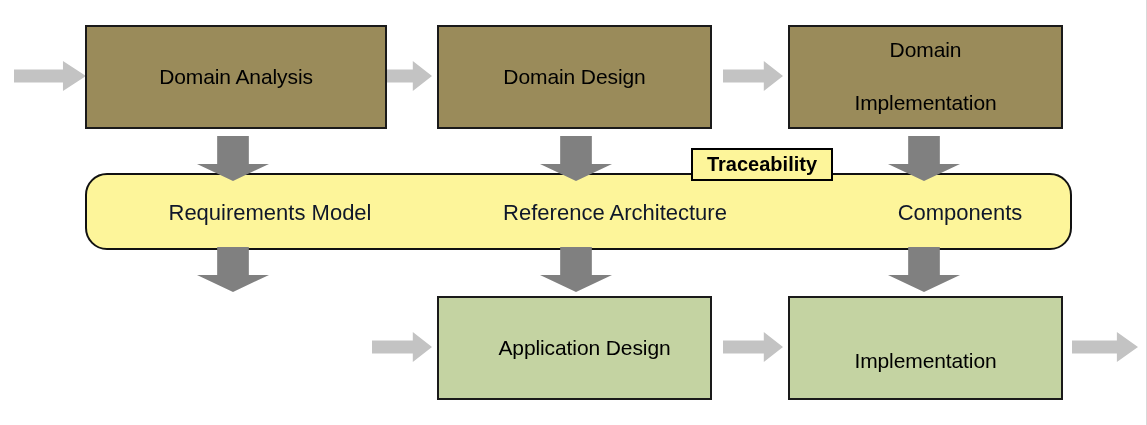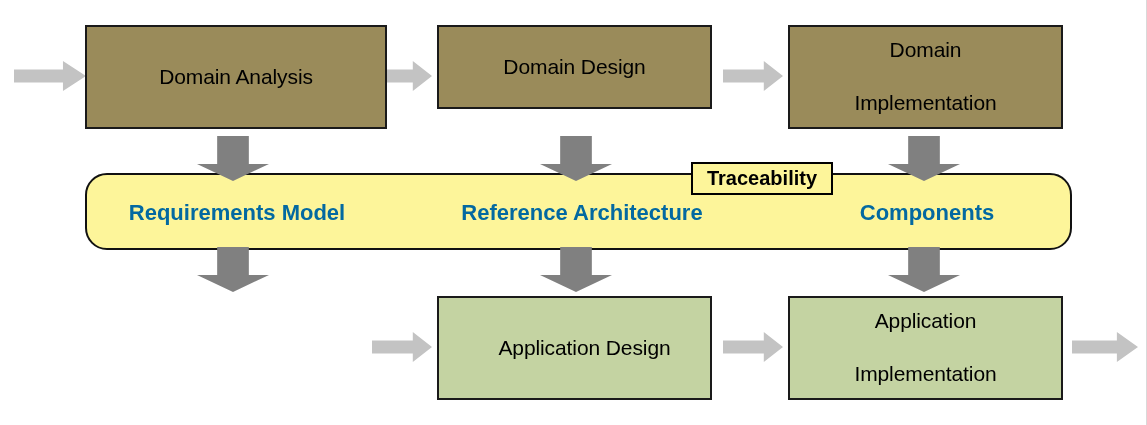--- a/index.html
+++ b/index.html
@@ -43,24 +43,25 @@
   #band {
     position: absolute;
     box-sizing: border-box;
     background: #fdf59a;
     border: 2px solid #111111;
     border-radius: 22px;
   }
   .artifact {
     position: absolute;
     font-size: 22px;
-    color: #0369a1;
+    color: #0f172a;
     white-space: nowrap;
     text-align: center;
-    font-weight: bold;
+    font-weight: normal;
+    margin-left: 33px;
   }
 
   
   #traceability {
     position: absolute;
     box-sizing: border-box;
     background: #fdf59a;
     border: 2px solid #000000;
     display: flex;
     align-items: center;
@@ -100,46 +101,46 @@
   <div class="arrow-down" style="left:888px; top:136px; width:72px; height:45px;"></div>
 
   <div class="arrow-down" style="left:197px; top:247px; width:72px; height:45px;"></div>
   <div class="arrow-down" style="left:540px; top:247px; width:72px; height:45px;"></div>
   <div class="arrow-down" style="left:888px; top:247px; width:72px; height:45px;"></div>
 
   <div class="pbox domain" style="left:85px; top:25px; width:302px; height:104px;">
     <span>Domain Analysis</span>
   </div>
 
-  <div class="pbox domain" style="left:437px; top:25px; width:275px; height:84px;">
+  <div class="pbox domain" style="left:437px; top:25px; width:275px; height:104px;">
     <span>Domain Design</span>
   </div>
 
   <div class="pbox domain" style="left:788px; top:25px; width:275px; height:104px;">
     <span>
       <span>Domain</span><br>
       <span>Implementation</span>
     </span>
   </div>
 
   <div id="band" style="left:85px; top:173px; width:987px; height:77px;">
     <div class="artifact" style="left:0; top:25px; width:300px; text-align:center;">Requirements Model</div>
     <div class="artifact" style="left:345px; top:25px; width:300px; text-align:center;">Reference Architecture</div>
     <div class="artifact" style="left:690px; top:25px; width:300px; text-align:center;">Components</div>
   </div>
 
-  <div id="traceability" style="left:691px; top:162px; width:142px; height:33px;">
+  <div id="traceability" style="left:691px; top:148px; width:142px; height:33px;">
     <span>Traceability</span>
   </div>
 
 
   <div class="pbox appl" style="left:437px; top:296px; width:275px; height:104px;padding-left:20px;">
     <span>Application Design</span>
   </div>
 
   <div class="pbox appl" style="left:788px; top:296px; width:275px; height:104px;">
     <span>
-      <span>Application</span><br>
+      <br>
       <span>Implementation</span>
     </span>
   </div>
 
 </div>
 
 </body></html>

